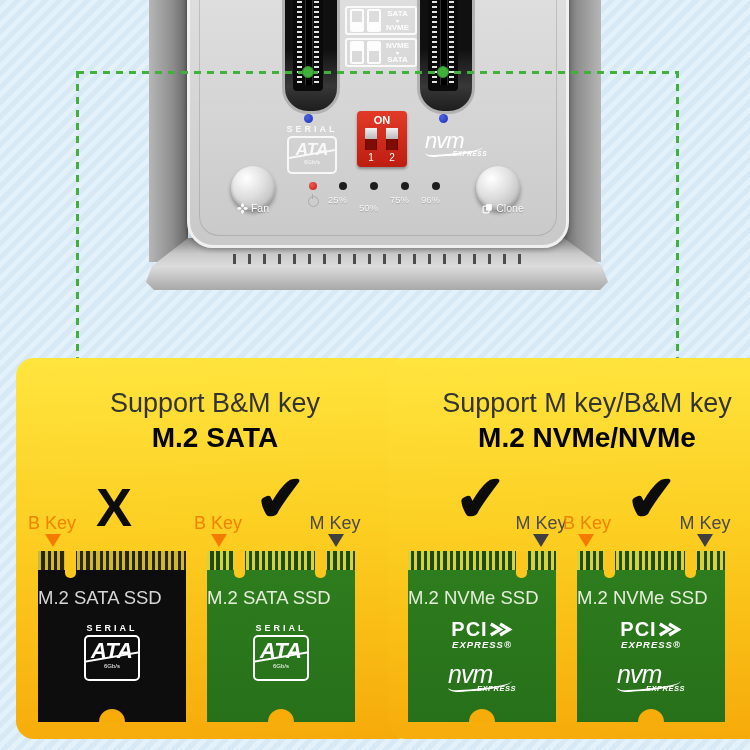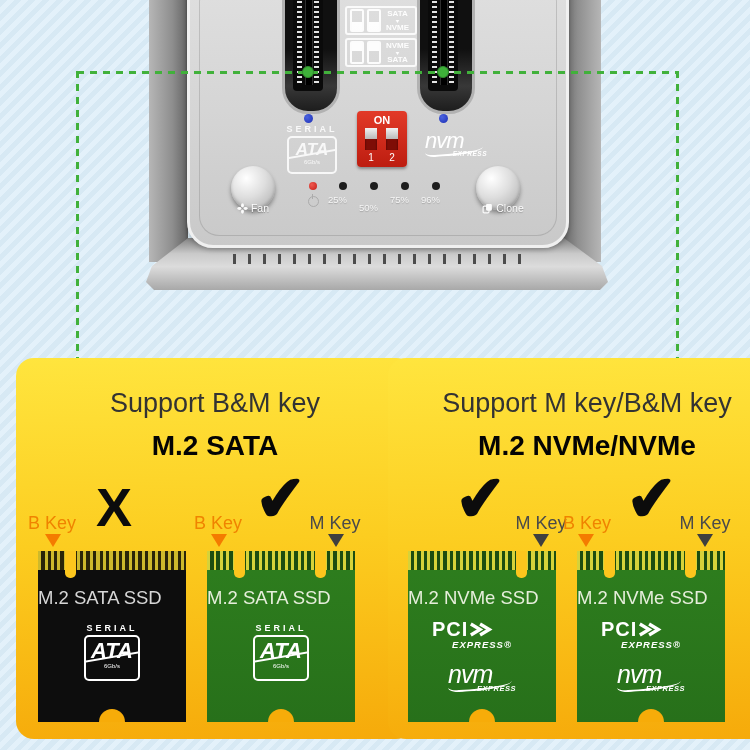--- a/index.html
+++ b/index.html
@@ -68,37 +68,37 @@
   .sata-badge .ata{font-weight:900;font-style:italic;line-height:1;margin-top:3px;}
   .sata-badge .swoosh{position:absolute;left:-4px;right:-4px;top:45%;height:1.5px;background:#fff;transform:rotate(-10deg);}
   .sata-badge .spd{font-size:6px;line-height:1.4;}
 
   .nvm-logo{position:absolute;color:#fff;}
   .nvm-logo .main{font-weight:400;font-style:italic;line-height:.9;letter-spacing:-1px;}
   .nvm-logo .curve{border-bottom:2.5px solid #fff;border-radius:0 0 100% 20%/0 0 100% 60%;transform:rotate(-3deg);}
   .nvm-logo .sub{position:absolute;right:0;font-style:italic;font-weight:bold;letter-spacing:.5px;}
 
   .pcie-logo{position:absolute;color:#fff;text-align:center;}
-  .pcie-logo .row{display:flex;align-items:center;justify-content:flex-start;gap:1px;}
+  .pcie-logo .row{display:flex;align-items:center;justify-content:center;gap:1px;}
   .pcie-logo .pci{font-size:20px;font-weight:bold;letter-spacing:1px;line-height:1;}
   .pcie-logo .ex{font-size:9.5px;font-weight:bold;font-style:italic;letter-spacing:1px;line-height:1.2;}
 
   
   .dash-h{position:absolute;height:2.5px;background:repeating-linear-gradient(90deg,#41b13b 0 7px,rgba(0,0,0,0) 7px 13px);}
   .dash-v{position:absolute;width:2.5px;background:repeating-linear-gradient(180deg,#41b13b 0 7px,rgba(0,0,0,0) 7px 13px);}
   .gdot{position:absolute;border-radius:50%;background:#3fb13a;border:1px solid #2f8c2c;box-sizing:border-box;}
 
   .caption{position:absolute;left:0;top:304px;width:750px;text-align:center;
     font-size:28px;letter-spacing:-.5px;color:#3a3e40;}
 
   
   .card{position:absolute;top:358px;width:398px;height:381px;border-radius:18px;
     background:linear-gradient(178deg,#ffe53e 0%,#fccd20 48%,#f6aa0a 100%);}
   .card-title{position:absolute;top:30px;width:100%;text-align:center;font-size:27px;color:#333;white-space:nowrap;}
-  .card-sub{position:absolute;top:72px;width:100%;text-align:center;font-size:28px;font-weight:800;color:#040404;white-space:nowrap;}
+  .card-sub{position:absolute;top:64px;width:100%;text-align:center;font-size:28px;font-weight:800;color:#040404;white-space:nowrap;}
   .keylab{position:absolute;top:155px;width:70px;text-align:center;font-size:18px;color:#f08300;white-space:nowrap;}
   .keylab.gray{color:#4a4a4a;}
   .tri{position:absolute;top:176px;width:0;height:0;border-left:8px solid transparent;
     border-right:8px solid transparent;border-top:13px solid #f47b00;}
   .tri.gray{border-top-color:#3f3f3f;}
   .mark{position:absolute;width:80px;text-align:center;font-weight:900;color:#0c0c0c;line-height:1;}
   .mark.x{top:122px;font-size:54px;}
   .mark.chk{top:110px;font-size:62px;transform:rotate(-4deg);}
 
   .pcb{position:absolute;top:193px;width:148px;height:171px;}

